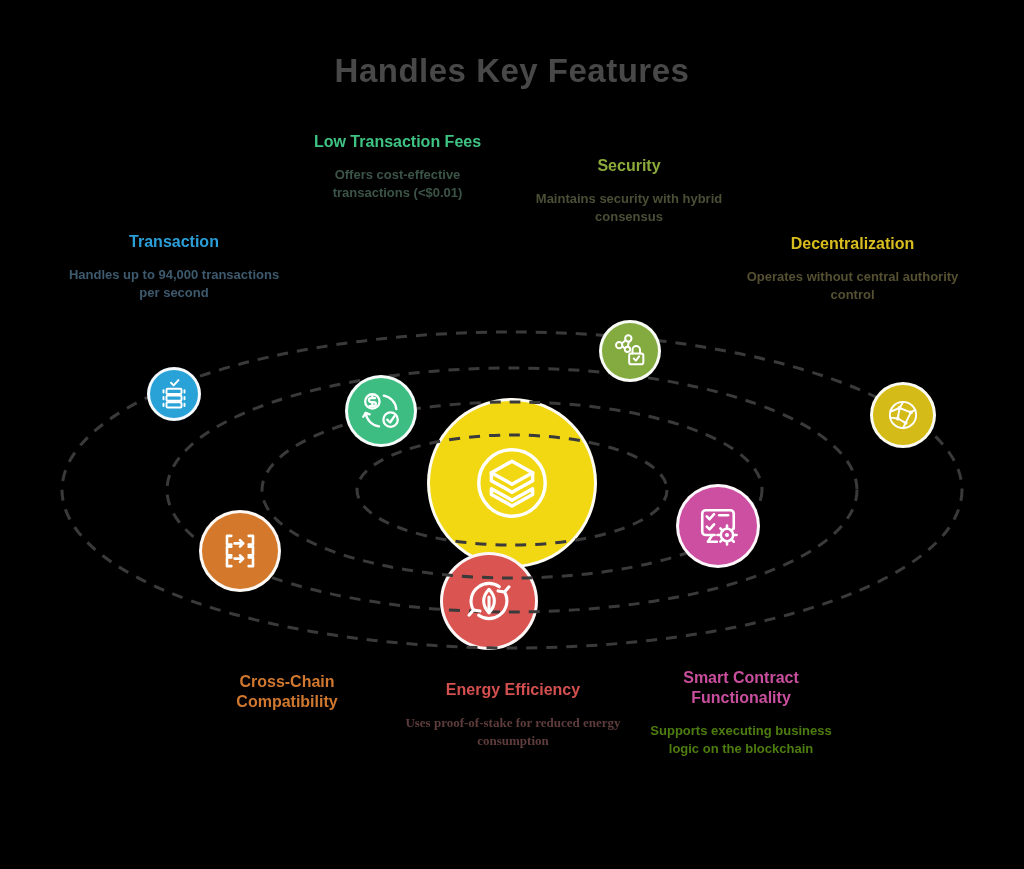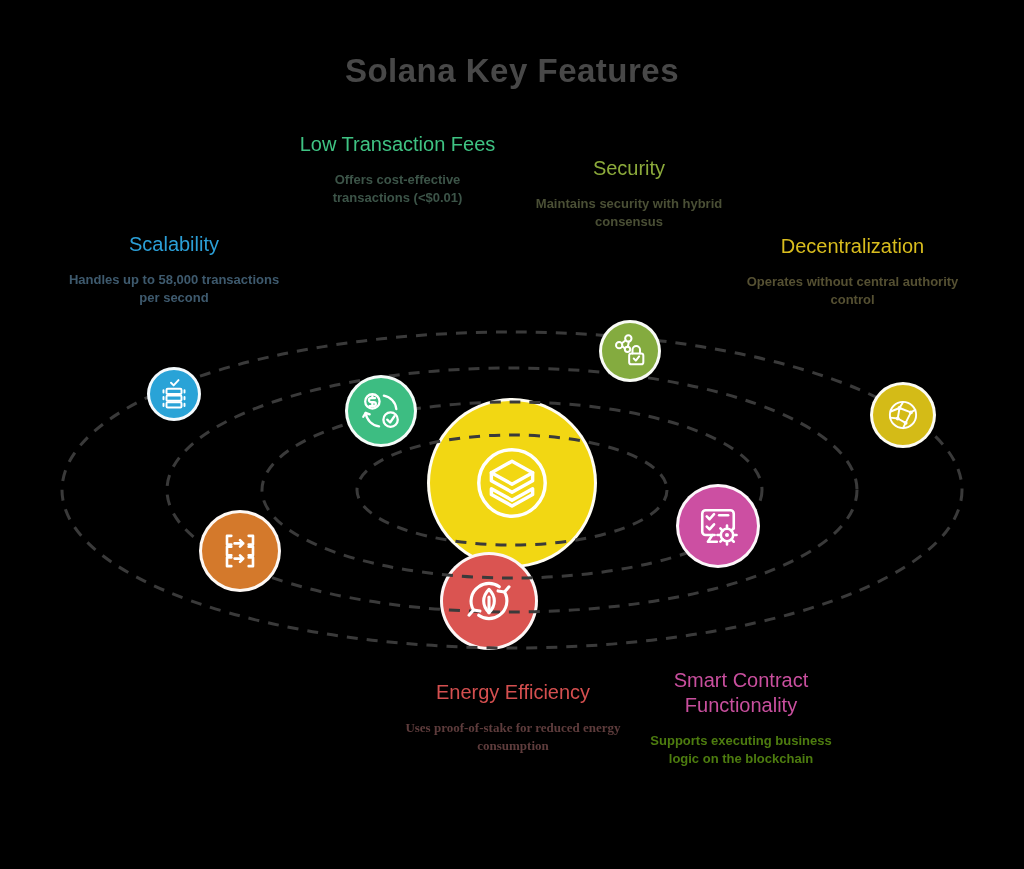--- a/index.html
+++ b/index.html
@@ -6,21 +6,21 @@
   #canvas{
     position:relative;width:1024px;height:869px;background:#000;overflow:hidden;
     font-family:"Liberation Sans","DejaVu Sans",sans-serif;
   }
   .title{
     position:absolute;top:52px;left:0;width:1024px;text-align:center;
     font-size:33px;font-weight:bold;letter-spacing:.5px;
   }
   .feature-label{position:absolute;text-align:center;}
   .feature-label h3{
-    margin:0 0 14px 0;font-size:20px;font-weight:normal;line-height:1.25;
+    margin:0 0 14px 0;font-size:16px;font-weight:bold;line-height:1.25;
   }
   .feature-label p{
     margin:0;font-size:13px;font-weight:bold;line-height:1.4;
   }
   .orbits{position:absolute;left:0;top:0;z-index:2;}
   .planet{
     position:absolute;border-radius:50%;
     border:3px solid rgba(255,255,255,.95);
     box-sizing:border-box;z-index:3;
     display:flex;align-items:center;justify-content:center;
@@ -30,21 +30,21 @@
     position:absolute;z-index:3;display:flex;align-items:center;justify-content:center;
     pointer-events:none;
   }
   svg.glyph{display:block;}
 </style>
 </head>
 <body>
 
 <div id="canvas">
 
-  <div class="title" style="color: rgb(72, 72, 72);">Solana Key Features</div>
+  <div class="title" style="color: rgb(72, 72, 72);">Handles Key Features</div>
 
   <div class="planet planet--behind" style="left: 427px; top: 398px; width: 170px; height: 170px; background: rgb(242, 215, 19);"></div>
 
   <div class="planet planet--behind" style="left: 440px; top: 552px; width: 98px; height: 98px; background: rgb(218, 84, 81);"></div>
 
   <svg class="orbits" width="1024" height="869" viewBox="0 0 1024 869">
     <g fill="none" stroke="#3A3A3A" stroke-width="3" stroke-dasharray="11 9">
       <ellipse cx="512" cy="490" rx="450" ry="158"></ellipse>
       <ellipse cx="512" cy="490" rx="345" ry="122"></ellipse>
       <ellipse cx="512" cy="490" rx="250" ry="88"></ellipse>
@@ -134,40 +134,41 @@
       <polyline points="14,24.5 16.5,27 20.5,22.5"></polyline>
       <path d="M25 14.5 h8"></path>
       <path d="M19 32 l-4 6 h8"></path>
       <circle cx="32" cy="32" r="5.5"></circle>
       <circle cx="32" cy="32" r="1.8" fill="#fff" stroke="none"></circle>
       <path d="M32 23.5 v3 M32 37.5 v3 M40.5 32 h-3 M26.5 32 h-3 M38 26 l-2.1 2.1 M26.1 37.9 L28.2 35.8 M38 38 l-2.1 -2.1 M26.1 26.1 L28.2 28.2"></path>
     </svg>
   </div>
 
   <div class="feature-label" style="left:60px;top:232px;width:228px;">
-    <h3 style="color: rgb(43, 159, 215);">Scalability</h3>
-    <p style="color: rgb(62, 90, 110);">Handles up to 58,000 transactions per second</p>
+    <h3 style="color: rgb(43, 159, 215);">Transaction</h3>
+    <p style="color: rgb(62, 90, 110);">Handles up to 94,000 transactions per second</p>
   </div>
 
   <div class="feature-label" style="left:295px;top:132px;width:205px;">
     <h3 style="color: rgb(63, 195, 131);">Low Transaction Fees</h3>
     <p style="color: rgb(60, 84, 72);">Offers cost-effective transactions (&lt;$0.01)</p>
   </div>
 
   <div class="feature-label" style="left:740px;top:234px;width:225px;">
     <h3 style="color: rgb(217, 189, 30);">Decentralization</h3>
     <p style="color: rgb(85, 80, 50);">Operates without central authority control</p>
   </div>
 
   <div class="feature-label" style="left:518px;top:156px;width:222px;">
     <h3 style="color: rgb(140, 170, 59);">Security</h3>
     <p style="color: rgb(74, 79, 53);">Maintains security with hybrid consensus</p>
   </div>
 
   <div class="feature-label" style="left:192px;top:672px;width:190px;">
+    <h3 style="color: rgb(208, 120, 47);">Cross-Chain Compatibility</h3>
   </div>
 
   <div class="feature-label" style="left:405px;top:680px;width:216px;">
     <h3 style="color: rgb(212, 79, 79);">Energy Efficiency</h3>
     <p style="color: rgb(94, 60, 60); font-family: Liberation Serif, serif;">Uses proof-of-stake for reduced energy consumption</p>
   </div>
 
   <div class="feature-label" style="left:645px;top:668px;width:192px;text-align:center;">
     <h3 style="color: rgb(201, 79, 158);">Smart Contract Functionality</h3>
     <p style="color: #4d7c0f;">Supports executing business logic on the blockchain</p>

